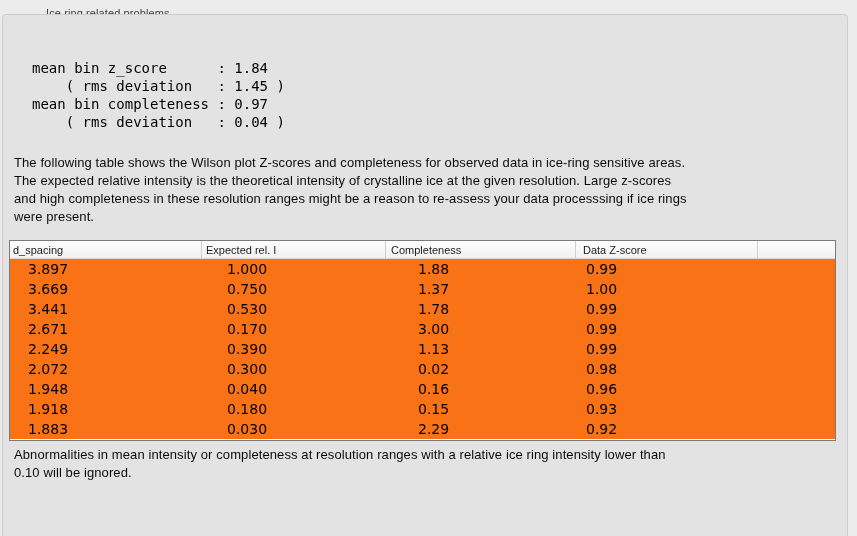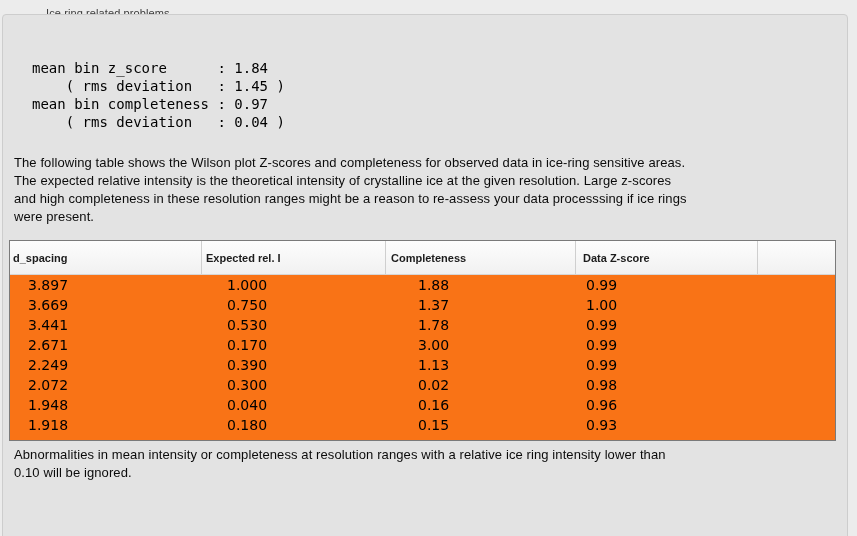--- a/index.html
+++ b/index.html
@@ -54,24 +54,23 @@
     position: absolute;
     left: 6px; top: 225px;
     width: 827px; height: 201px;
     background: #ffffff;
     border: 1px solid #7a7a7a;
     overflow: hidden;
   }
   .thead {
     display: grid;
     grid-template-columns: 191px 184px 190px 182px 1fr;
-    height: 34px;
+    height: 18px;
     background: linear-gradient(#fdfdfd, #f1f1f1);
     border-bottom: 1px solid #d6d6d6;
-    font-weight: bold;
   }
   .hcell {
     font-size: 11px;
     color: #1c1c1c;
     display: flex;
     align-items: center;
     overflow: hidden;
     white-space: nowrap;
   }
   .hcell + .hcell { border-left: 1px solid #cfcfcf; }

